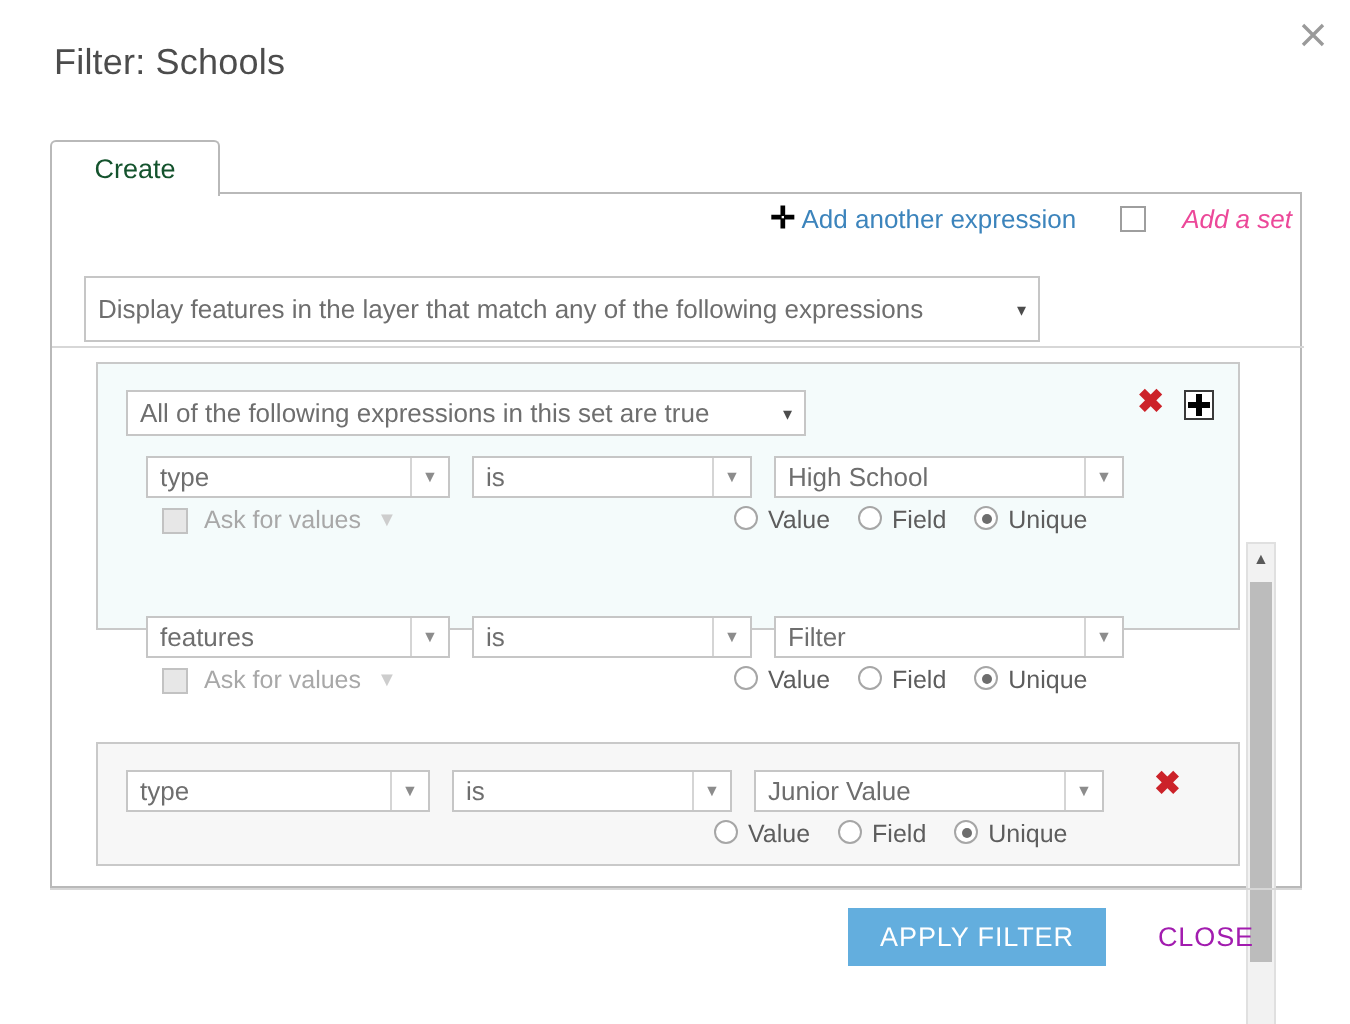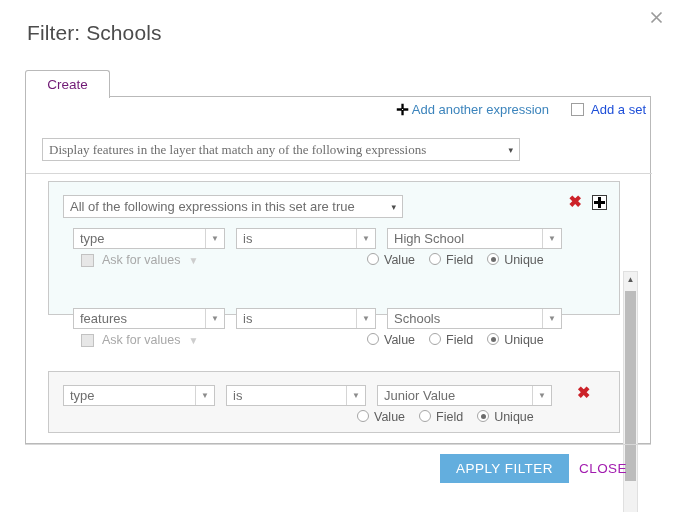--- a/index.html
+++ b/index.html
@@ -16,75 +16,75 @@
   
   .dlg-close {
     position: absolute; right: 8px; top: 6px;
     width: 22px; height: 22px;
     display: flex; align-items: center; justify-content: center;
     color: #9a9a9a; font-size: 17px; line-height: 1;
     cursor: pointer; user-select: none;
   }
   .dlg-title {
     position: absolute; left: 27px; top: 21px;
-    font-size: 21px; color: #4c4c4c; font-weight: 400;
+    font-size: 18px; color: #4c4c4c; font-weight: 400;
     letter-spacing: .1px; white-space: nowrap;
   }
 
   
   .tab-strip { position: absolute; left: 25px; top: 70px; width: 626px; height: 27px; }
   .tab {
     position: absolute; left: 0; top: 0;
     width: 85px; height: 28px;
     border: 1px solid #b9b9b9; border-bottom: none;
     background: #fff;
     border-radius: 3px 3px 0 0;
     display: flex; align-items: center; justify-content: center;
-    font-size: 13.5px; color: #701a75;
+    font-size: 13.5px; color: #14532d;
     z-index: 3; cursor: pointer;
   }
 
   
   .panel {
     position: absolute; left: 25px; top: 96px;
     width: 626px; height: 348px;
     border: 1px solid #b9b9b9;
     background: #fff;
   }
 
   
   .actions-row {
     position: absolute; right: 4px; top: 5px;
     display: flex; align-items: center; gap: 22px;
     font-size: 13px;
   }
   .add-expr { display: flex; align-items: center; gap: 3px; color: #3c84bc; cursor: pointer; white-space: nowrap; }
   .plus-glyph { font-size: 15px; color:#000; font-weight: 700; line-height: 1; position: relative; top: 0px; }
-  .add-set { display: flex; align-items: center; gap: 7px; color: #1d4ed8; cursor: pointer; white-space: nowrap; }
+  .add-set { display: flex; align-items: center; gap: 18px; color: #ec4899; cursor: pointer; white-space: nowrap; font-style: italic; }
   .cb {
     width: 13px; height: 13px; border: 1px solid #9e9e9e; background: #fff;
     display: inline-block; flex: none;
   }
   .cb.disabled { background:#e7e7e7; border-color:#c2c2c2; }
 
   
   .sel {
     border: 1px solid #c6c6c6; background: #fff;
     font-size: 13px; color: #6e6e6e;
     display: flex; align-items: center;
     padding: 0 6px;
     position: relative;
     cursor: pointer;
     white-space: nowrap; overflow: hidden;
   }
   .sel .caret-inline { margin-left: auto; padding-left: 8px; font-size: 9px; color:#4c4c4c; }
 
   .display-sel {
     position: absolute; left: 16px; top: 41px;
-    width: 478px; height: 23px; font-family: Liberation Serif, serif;
+    width: 478px; height: 33px;
   }
 
   .hr-under-display {
     position: absolute; left: 0; top: 76px; width: 626px; height: 1px; background: #d7d7d7;
   }
 
   
   .scroll-area {
     position: absolute; left: 12px; top: 78px;
     width: 602px; height: 267px;
@@ -171,21 +171,21 @@
   .sb-thumb {
     position: absolute; left: 1px; top: 19px; width: 11px; height: 190px;
     background: #bcbcbc; cursor: pointer;
   }
 
   
   .footer-sep { position: absolute; left: 25px; top: 444px; width: 626px; height: 1px; background: #d7d7d7; }
   .footer {
     position: absolute; left: 25px; top: 445px; width: 626px; height: 46px;
     display: flex; align-items: center; justify-content: flex-end;
-    gap: 4px; padding-right: 18px; text-align: right;
+    gap: 20px; padding-right: 18px; text-align: right;
   }
   .btn {
     background: #63aede; color: #fff; border: none;
     font-size: 13.5px; letter-spacing: .45px;
     height: 29px; padding: 0 16px;
     display: flex; align-items: center; justify-content: center;
     cursor: pointer; font-family: "Liberation Sans", sans-serif;
   }
   .btn-link {
     color: #a21caf; font-size: 13.5px; letter-spacing: .45px;
@@ -285,21 +285,21 @@
           <div class="row" style="display:flex; gap:11px;">
             <div class="sel boxed fld">
               <span class="sel-txt">features</span>
               <span class="sel-btn">▼</span>
             </div>
             <div class="sel boxed op">
               <span class="sel-txt">is</span>
               <span class="sel-btn">▼</span>
             </div>
             <div class="sel boxed val">
-              <span class="sel-txt">Schools</span>
+              <span class="sel-txt">Filter</span>
               <span class="sel-btn">▼</span>
             </div>
           </div>
           <div class="radios" style="position:absolute; left:294px; top:25px;">
             <span class="radio-item">
               <span class="rb"></span>
               <span>Value</span>
             </span>
             <span class="radio-item">
               <span class="rb"></span>

